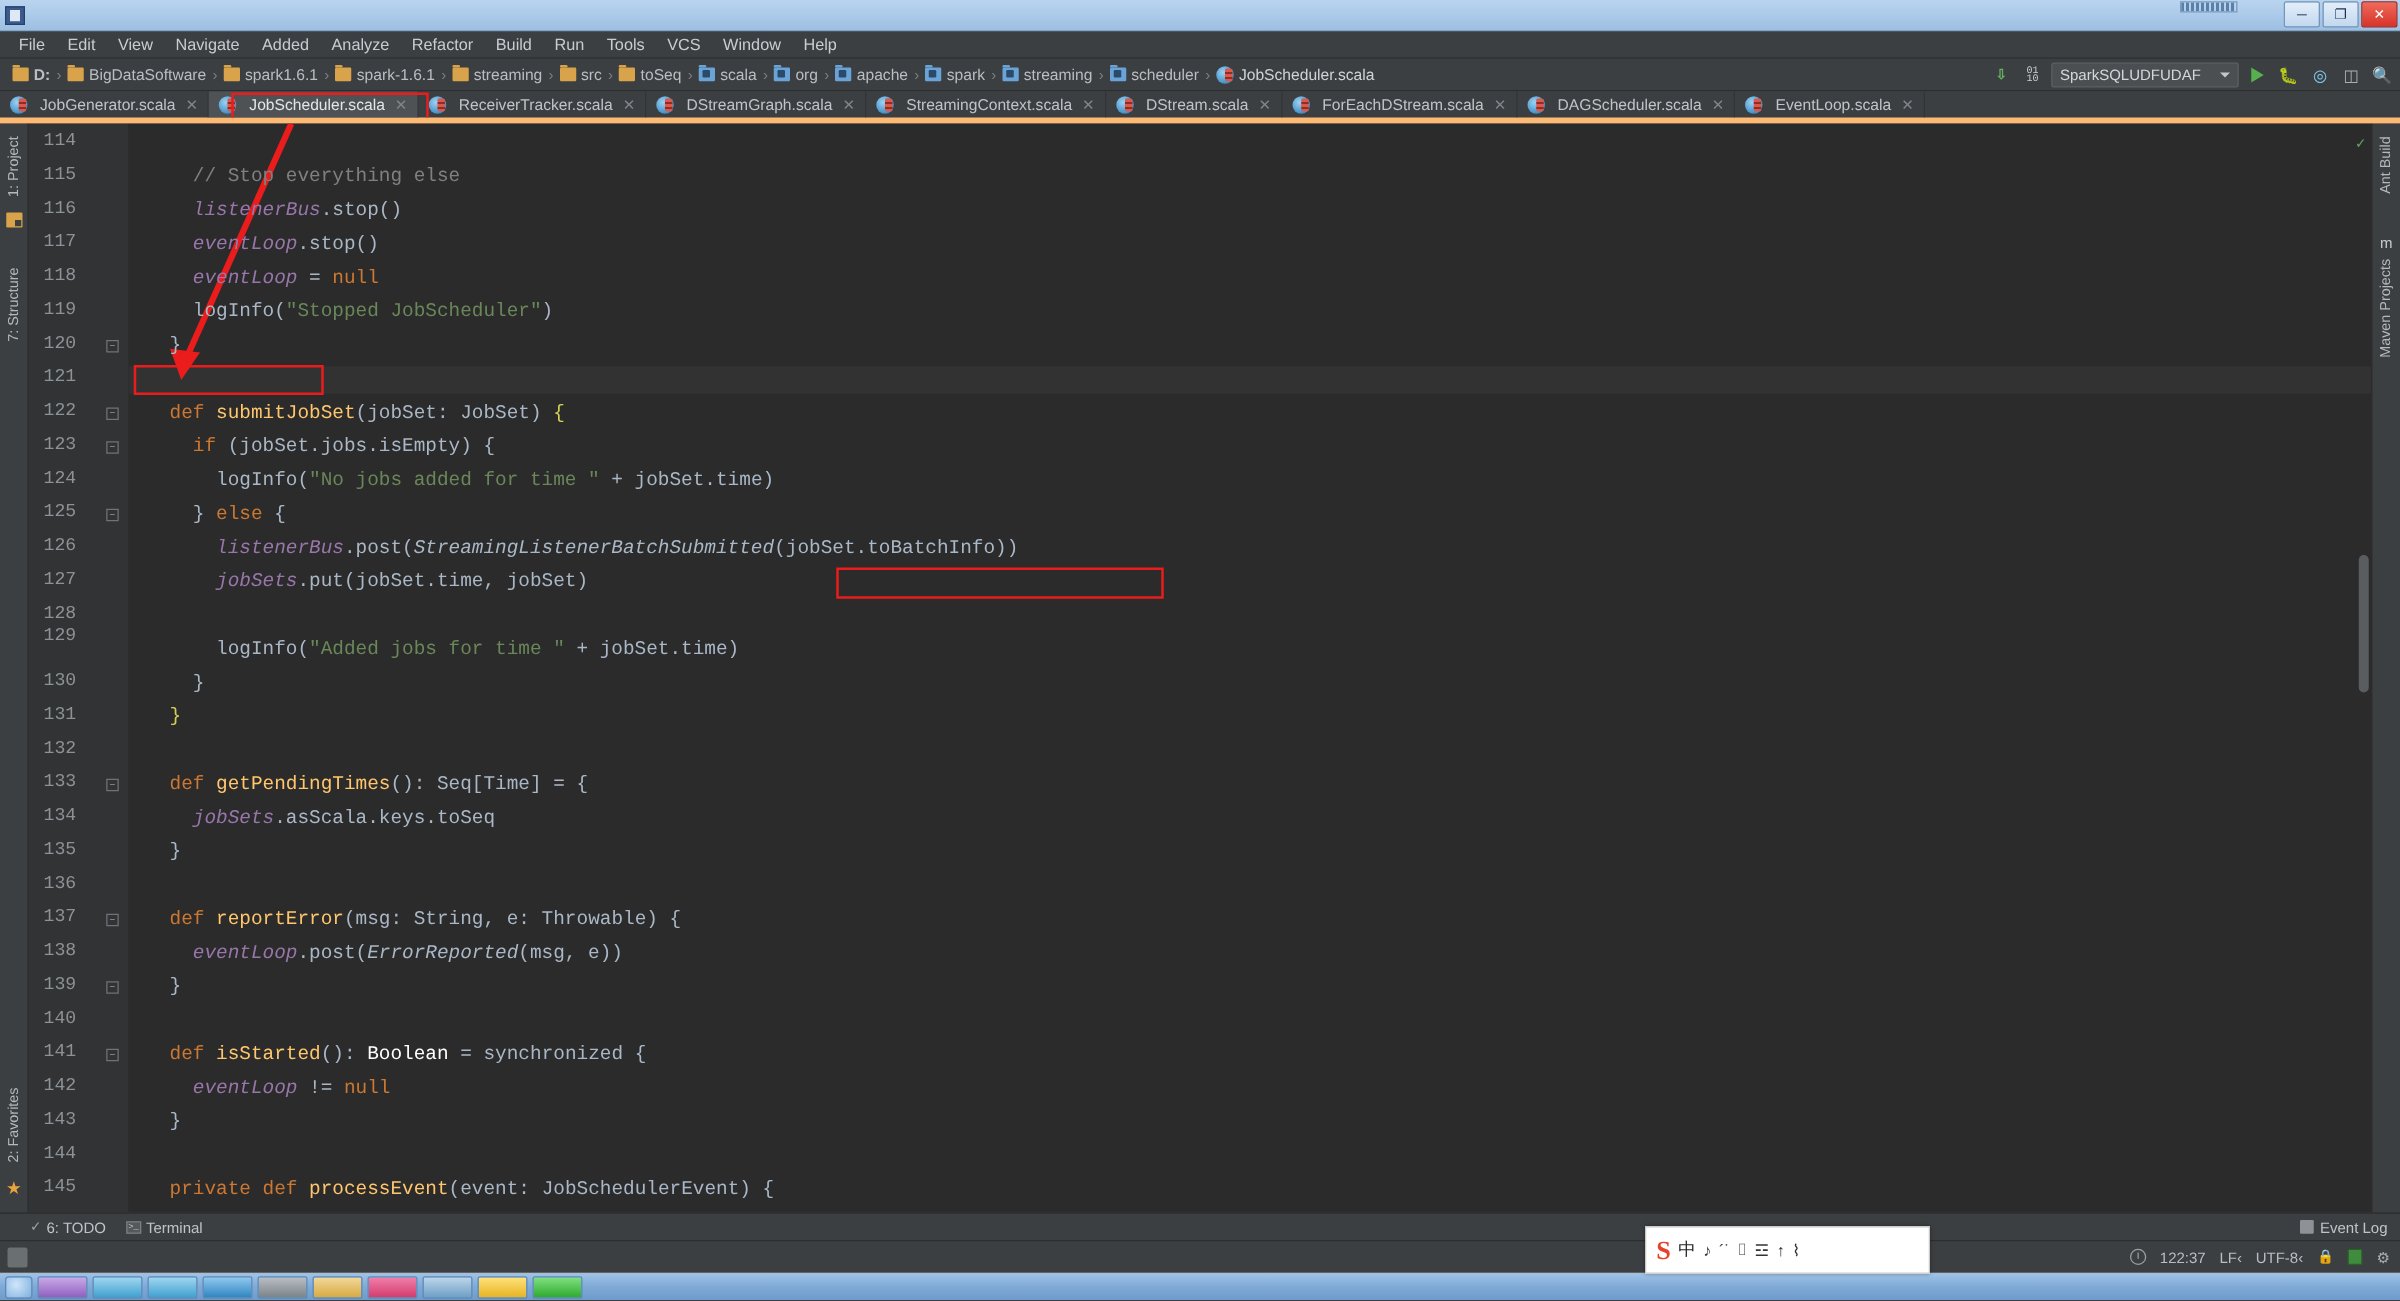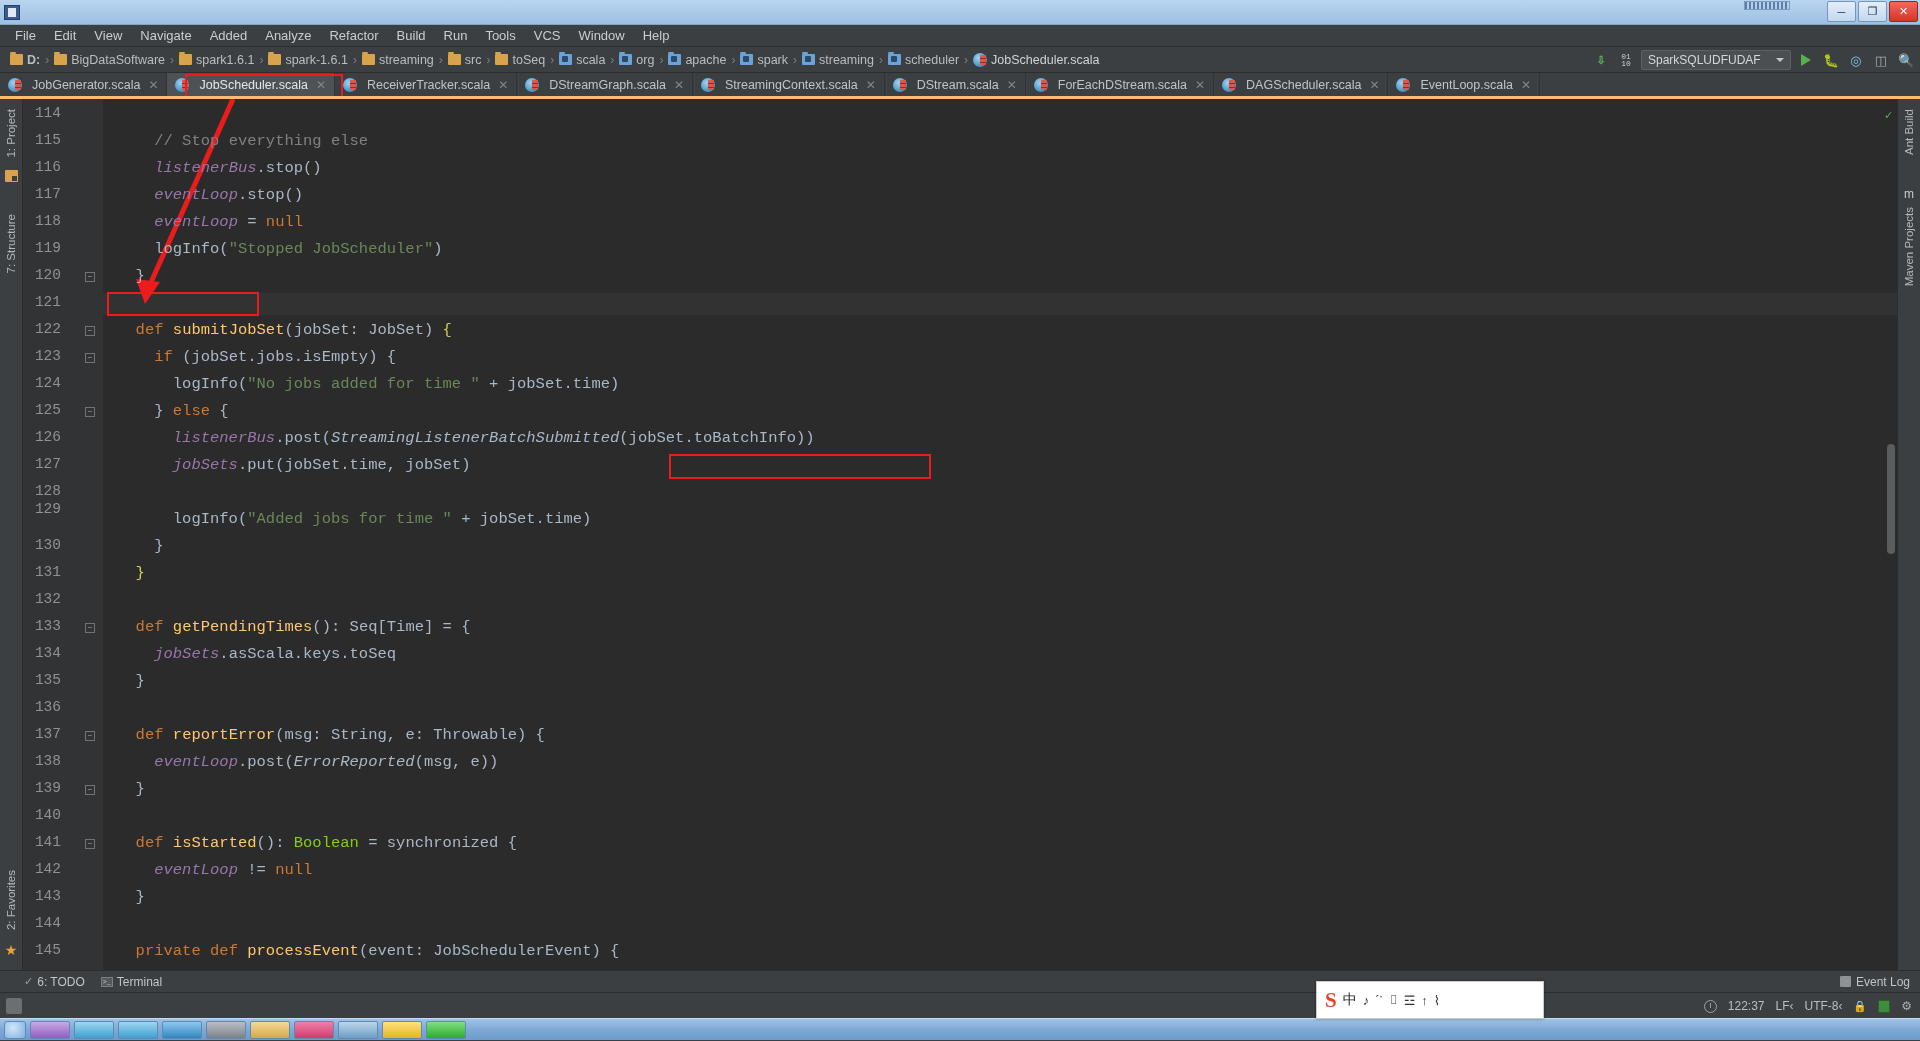--- a/index.html
+++ b/index.html
@@ -53,21 +53,21 @@
   .bin-ic{font-size:8px;color:#c9ced3;line-height:7px;text-align:center;font-family:"Liberation Mono",monospace;}
   .runcfg{height:20px;min-width:150px;background:#4b4f51;border:1px solid #5c6063;border-radius:2px;
     display:flex;align-items:center;padding:0 6px;font-size:12px;color:#d2d7db;gap:6px;justify-content:space-between;}
   .caret{width:0;height:0;border-left:4px solid transparent;border-right:4px solid transparent;
     border-top:4px solid #c2c7cc;}
   .run-tri{width:0;height:0;border-top:6px solid transparent;border-bottom:6px solid transparent;
     border-left:10px solid #56b04e;}
   .bug-ic{font-size:13px;color:#7cc3e8;}
 
   
-  .tabbar{height:26px;background:#3c3f41;display:flex;align-items:stretch;border-bottom:3px solid #fdba74;
+  .tabbar{height:26px;background:#3c3f41;display:flex;align-items:stretch;border-bottom:5px solid #fdba74;
     overflow:hidden;position:relative;}
   .etab{display:flex;align-items:center;padding:0 8px;font-size:12.5px;color:#bfc4c9;gap:6px;
     border-right:1px solid #323537;white-space:nowrap;position:relative;}
   .etab.sel{background:#4e5254;color:#e2e6e9;}
   .etab .x{color:#80868c;font-size:12px;margin-left:2px;}
   .tab-outline{position:absolute;border:2px solid #ea1c1c;pointer-events:none;}
 
   
   .main{display:flex;height:871px;background:#2b2b2b;position:relative;}
 
@@ -115,21 +115,21 @@
   .todo-ic{font-size:11px;color:#9aa0a4;}
   .term-ic{width:12px;height:10px;background:#55595b;border:1px solid #7a7f83;
     font-size:7px;color:#c8cdd2;text-align:center;line-height:9px;font-family:"Liberation Mono",monospace;}
   .eventlog{position:absolute;right:10px;display:flex;align-items:center;gap:5px;font-size:12px;color:#bfc4c9;}
   .el-sq{width:11px;height:11px;background:#8d9296;border-radius:1px;}
 
   
   .statusbar{height:26px;background:#3c3f41;display:flex;align-items:center;position:relative;
     padding-left:6px;border-top:1px solid #2b2d2e;}
   .st-left{width:16px;height:16px;background:#6a6f72;border-radius:2px;}
-  .st-right{position:absolute;right:8px;display:flex;align-items:flex-end;gap:11px;
+  .st-right{position:absolute;right:8px;display:flex;align-items:center;gap:11px;
     font-size:12px;color:#b9bec3;}
   .clk{width:13px;height:13px;border:1.5px solid #9aa0a4;border-radius:50%;position:relative;}
   .clk:after{content:"";position:absolute;left:5px;top:2px;width:1px;height:5px;background:#9aa0a4;}
   .lock-ic{font-size:11px;color:#a9aeb3;}
   .green-ic{width:12px;height:13px;background:#3f8c3f;border:1px solid #2a5e2a;border-radius:1px;}
   .gear-ic{font-size:12px;color:#a9aeb3;}
 
   
   .ime{position:absolute;background:#fff;border:1px solid #c9c9c9;display:flex;align-items:center;
     gap:6px;padding:0 8px;box-shadow:0 0 3px rgba(0,0,0,.35);}
@@ -409,21 +409,21 @@
         <div class="cline" style="top: 465px; left: 14px;"><span class="brc">  }</span></div>
         <div class="cline" style="top: 492px; left: 14px;"></div>
         <div class="cline" style="top: 519px; left: 14px;"><span class="plain">  </span><span class="kw">def</span><span class="plain"> </span><span class="mth">getPendingTimes</span><span class="plain">(): </span><span class="typ" style="color: rgb(169, 183, 198);">Seq[Time]</span><span class="plain"> = {</span></div>
         <div class="cline" style="top: 546px; left: 14px;"><span class="plain">    </span><span class="fld" style="font-style: italic;">jobSets</span><span class="plain">.asScala.keys.toSeq</span></div>
         <div class="cline" style="top: 573px; left: 14px;"><span class="plain">  }</span></div>
         <div class="cline" style="top: 600px; left: 14px;"></div>
         <div class="cline" style="top: 627px; left: 14px;"><span class="plain">  </span><span class="kw">def</span><span class="plain"> </span><span class="mth">reportError</span><span class="plain">(msg: </span><span class="typ" style="color: rgb(169, 183, 198);">String</span><span class="plain">, e: </span><span class="typ" style="color: rgb(169, 183, 198);">Throwable</span><span class="plain">) {</span></div>
         <div class="cline" style="top: 654px; left: 14px;"><span class="plain">    </span><span class="fld" style="font-style: italic;">eventLoop</span><span class="plain">.post(</span><span class="fld" style="font-style: italic; color: rgb(169, 183, 198);">ErrorReported</span><span class="plain">(msg, e))</span></div>
         <div class="cline" style="top: 681px; left: 14px;"><span class="plain">  }</span></div>
         <div class="cline" style="top: 708px; left: 14px;"></div>
-        <div class="cline" style="top: 735px; left: 14px;"><span class="plain">  </span><span class="kw">def</span><span class="plain"> </span><span class="mth">isStarted</span><span class="plain">(): </span><span class="typ" style="color: #84cc16;">Boolean</span><span class="plain"> = synchronized {</span></div>
+        <div class="cline" style="top: 735px; left: 14px;"><span class="plain">  </span><span class="kw">def</span><span class="plain"> </span><span class="mth">isStarted</span><span class="plain">(): </span><span class="typ" style="color: #ffffff;">Boolean</span><span class="plain"> = synchronized {</span></div>
         <div class="cline" style="top: 762px; left: 14px;"><span class="plain">    </span><span class="fld" style="font-style: italic;">eventLoop</span><span class="plain"> != </span><span class="kw">null</span></div>
         <div class="cline" style="top: 789px; left: 14px;"><span class="plain">  }</span></div>
         <div class="cline" style="top: 816px; left: 14px;"></div>
         <div class="cline" style="top: 843px; left: 14px;"><span class="plain">  </span><span class="kw">private</span><span class="plain"> </span><span class="kw">def</span><span class="plain"> </span><span class="mth">processEvent</span><span class="plain">(event: JobSchedulerEvent) {</span></div>
       </div>
     <div class="vscroll" style="top:345px;height:110px;"></div>
     <div class="errmark" style="top:6px;"><span style="color:#5fa85f;font-size:11px;">✓</span></div>
   </div>
 
   <div class="rgutter">

